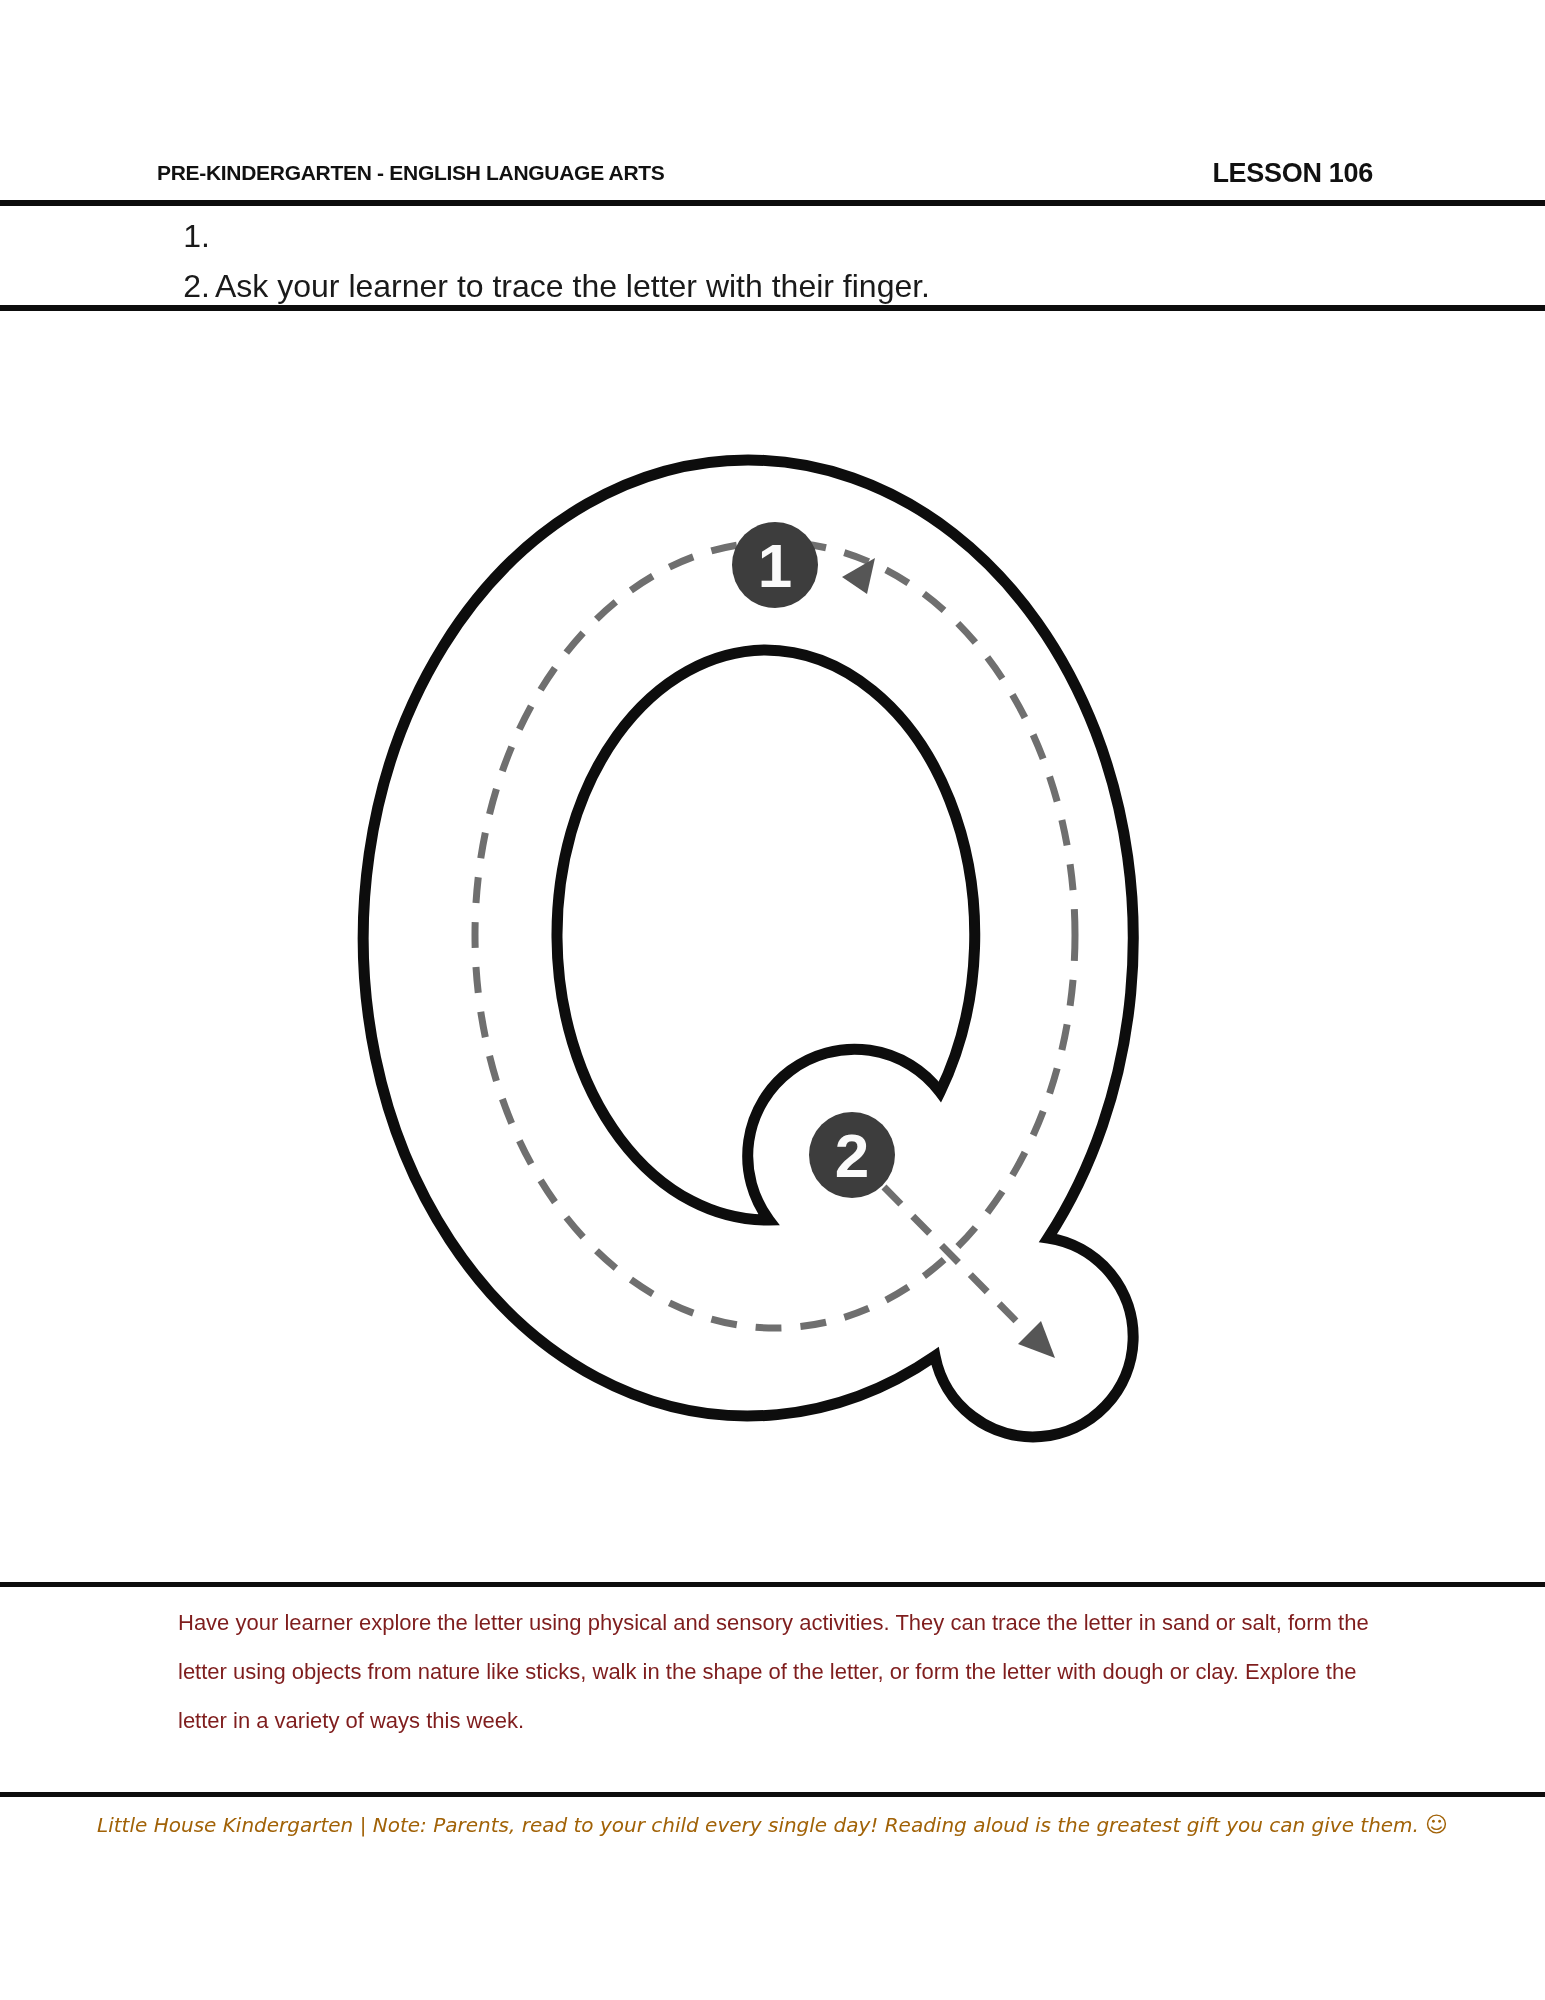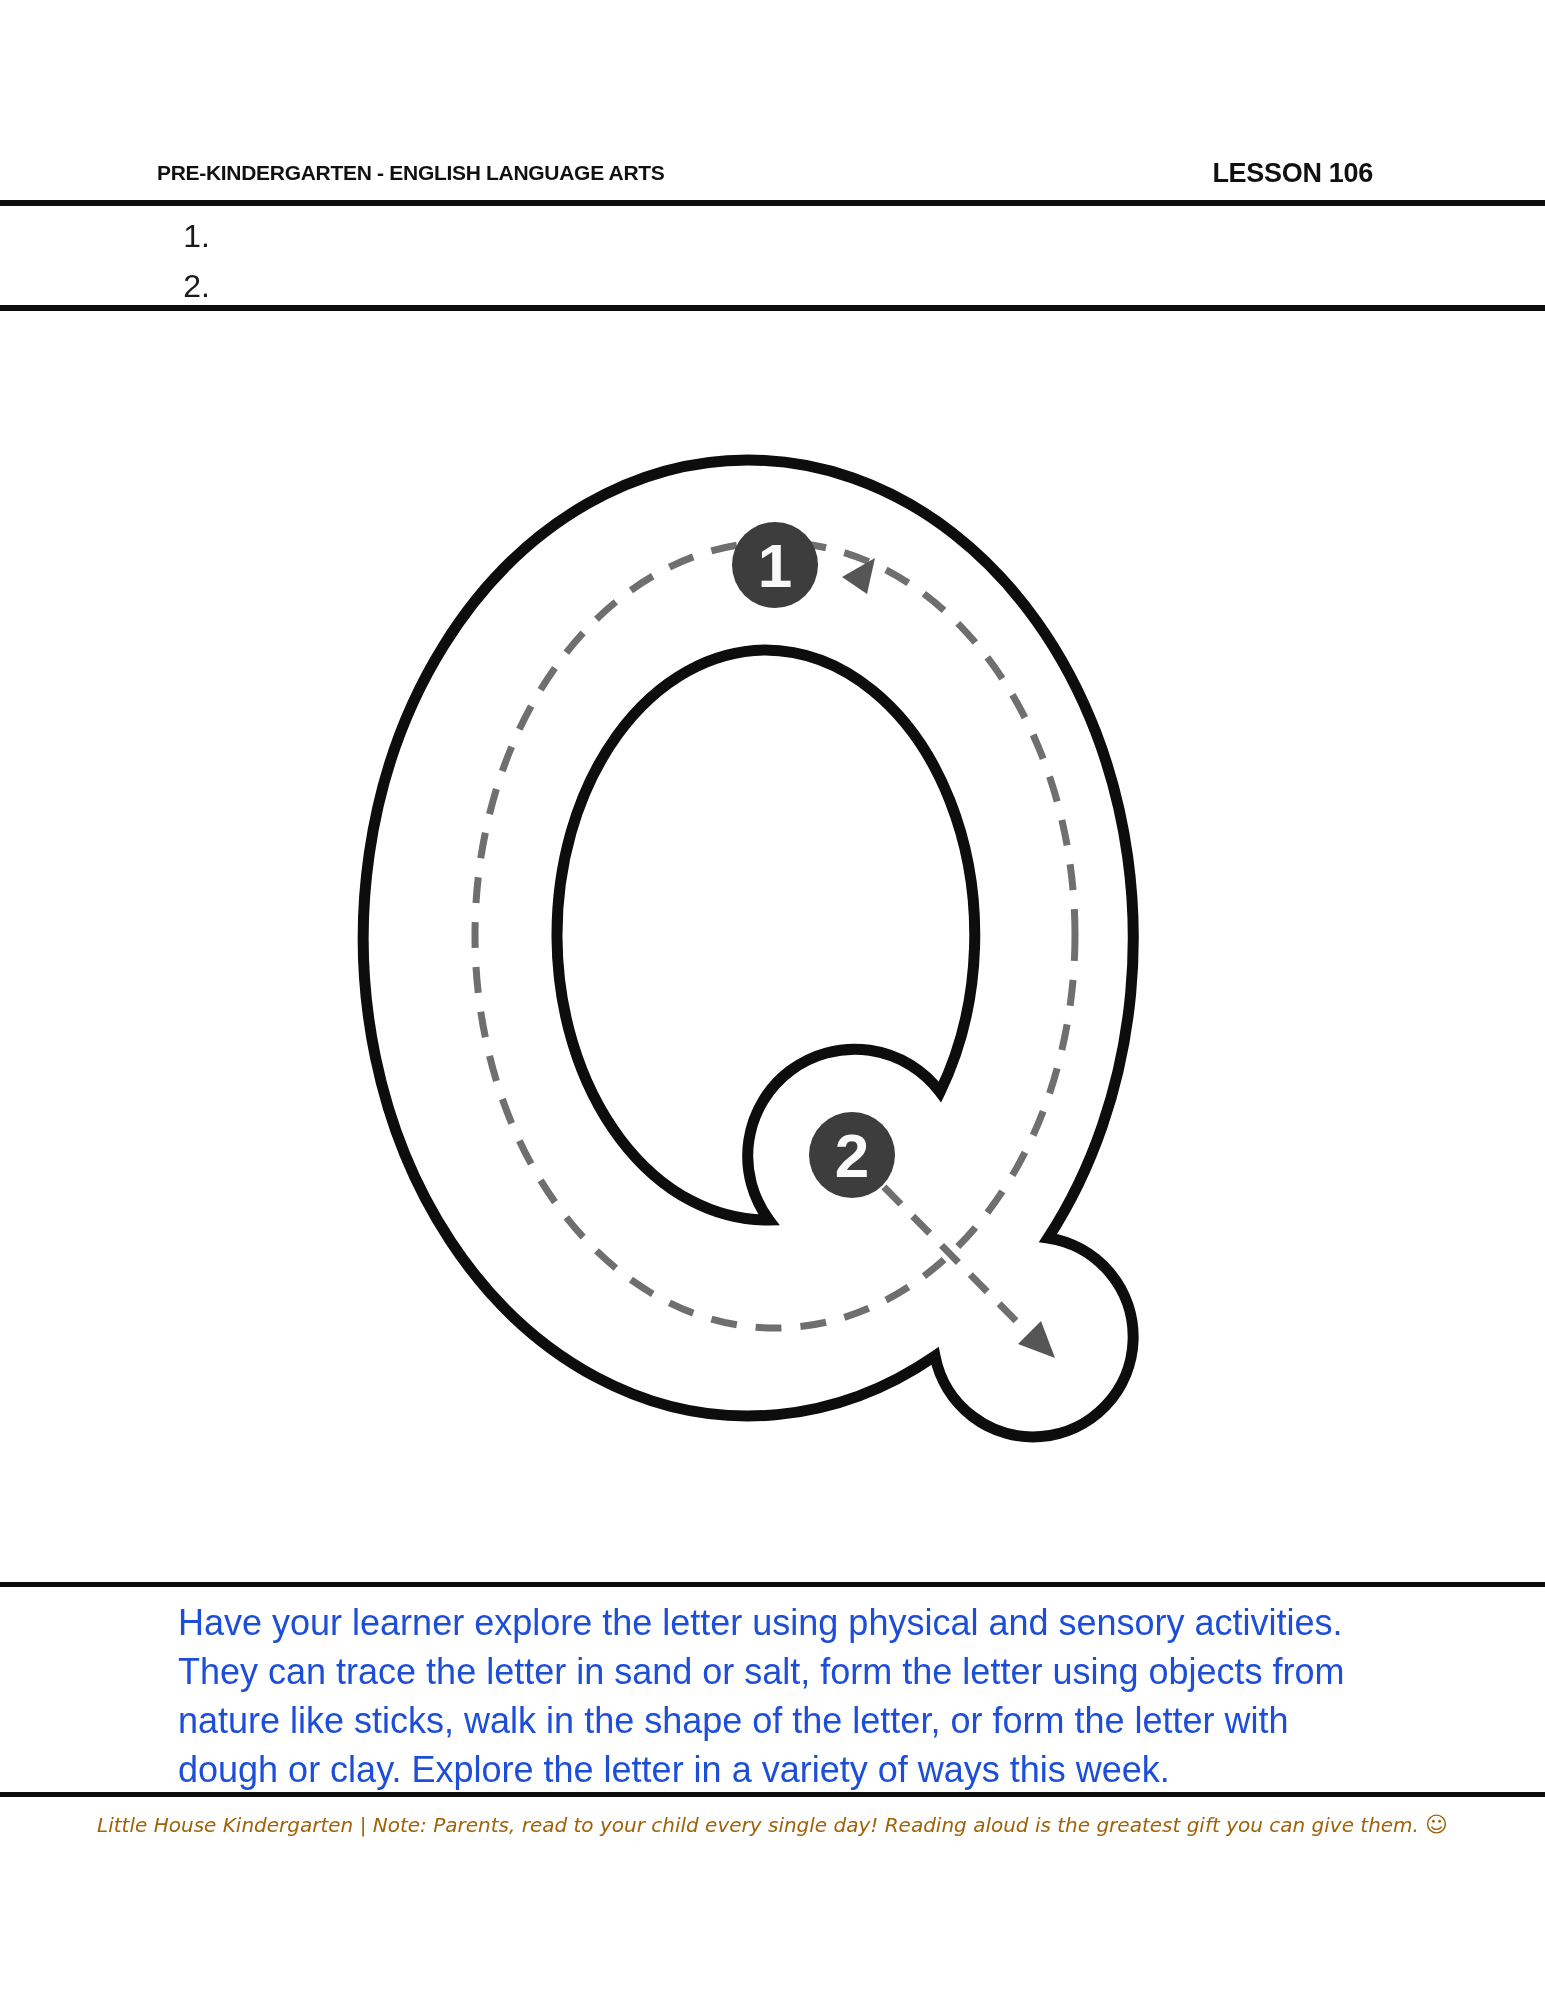--- a/index.html
+++ b/index.html
@@ -23,21 +23,21 @@
   .instructions{
     position:absolute;left:0;top:211px;width:1545px;
     font-size:32px;font-weight:300;line-height:50px;color:#1a1a1a;
   }
   .instr-row{display:flex;}
   .instr-num{width:210px;text-align:right;flex:none;}
   .instr-text{padding-left:5px;}
   .letter-area{position:absolute;left:300px;top:400px;width:900px;height:1120px;}
   .activity{
     position:absolute;left:178px;top:1598px;width:1218px;
-    font-size:36px;font-weight:300;line-height:49px;color:#1d4ed8;
+    font-size:22px;font-weight:300;line-height:49px;color:#7f1d1d;
   }
   .footer{
     position:absolute;left:0;top:1812px;width:1545px;text-align:center;
     font-family:"DejaVu Sans",sans-serif;font-style:italic;
     font-size:20px;color:#a16207;white-space:nowrap;
   }
   .footer .smiley{font-style:normal;font-size:22px;padding-left:6px;}
 </style>
 </head>
 <body>
@@ -46,20 +46,21 @@
 <div class="hdr-right">LESSON 106</div>
 
 <div class="rule rule-1"></div>
 
 <div class="instructions">
   <div class="instr-row">
     <span class="instr-num">1.</span>
   </div>
   <div class="instr-row">
     <span class="instr-num">2.</span>
+    <span class="instr-text">Ask your learner to trace the letter with their finger.</span>
   </div>
 </div>
 
 <div class="rule rule-2"></div>
 
 <div class="letter-area">
   <svg width="900" height="1120" viewBox="0 0 900 1120">
 
     <path d="M 448 60
              A 385 478 0 0 1 748 838

